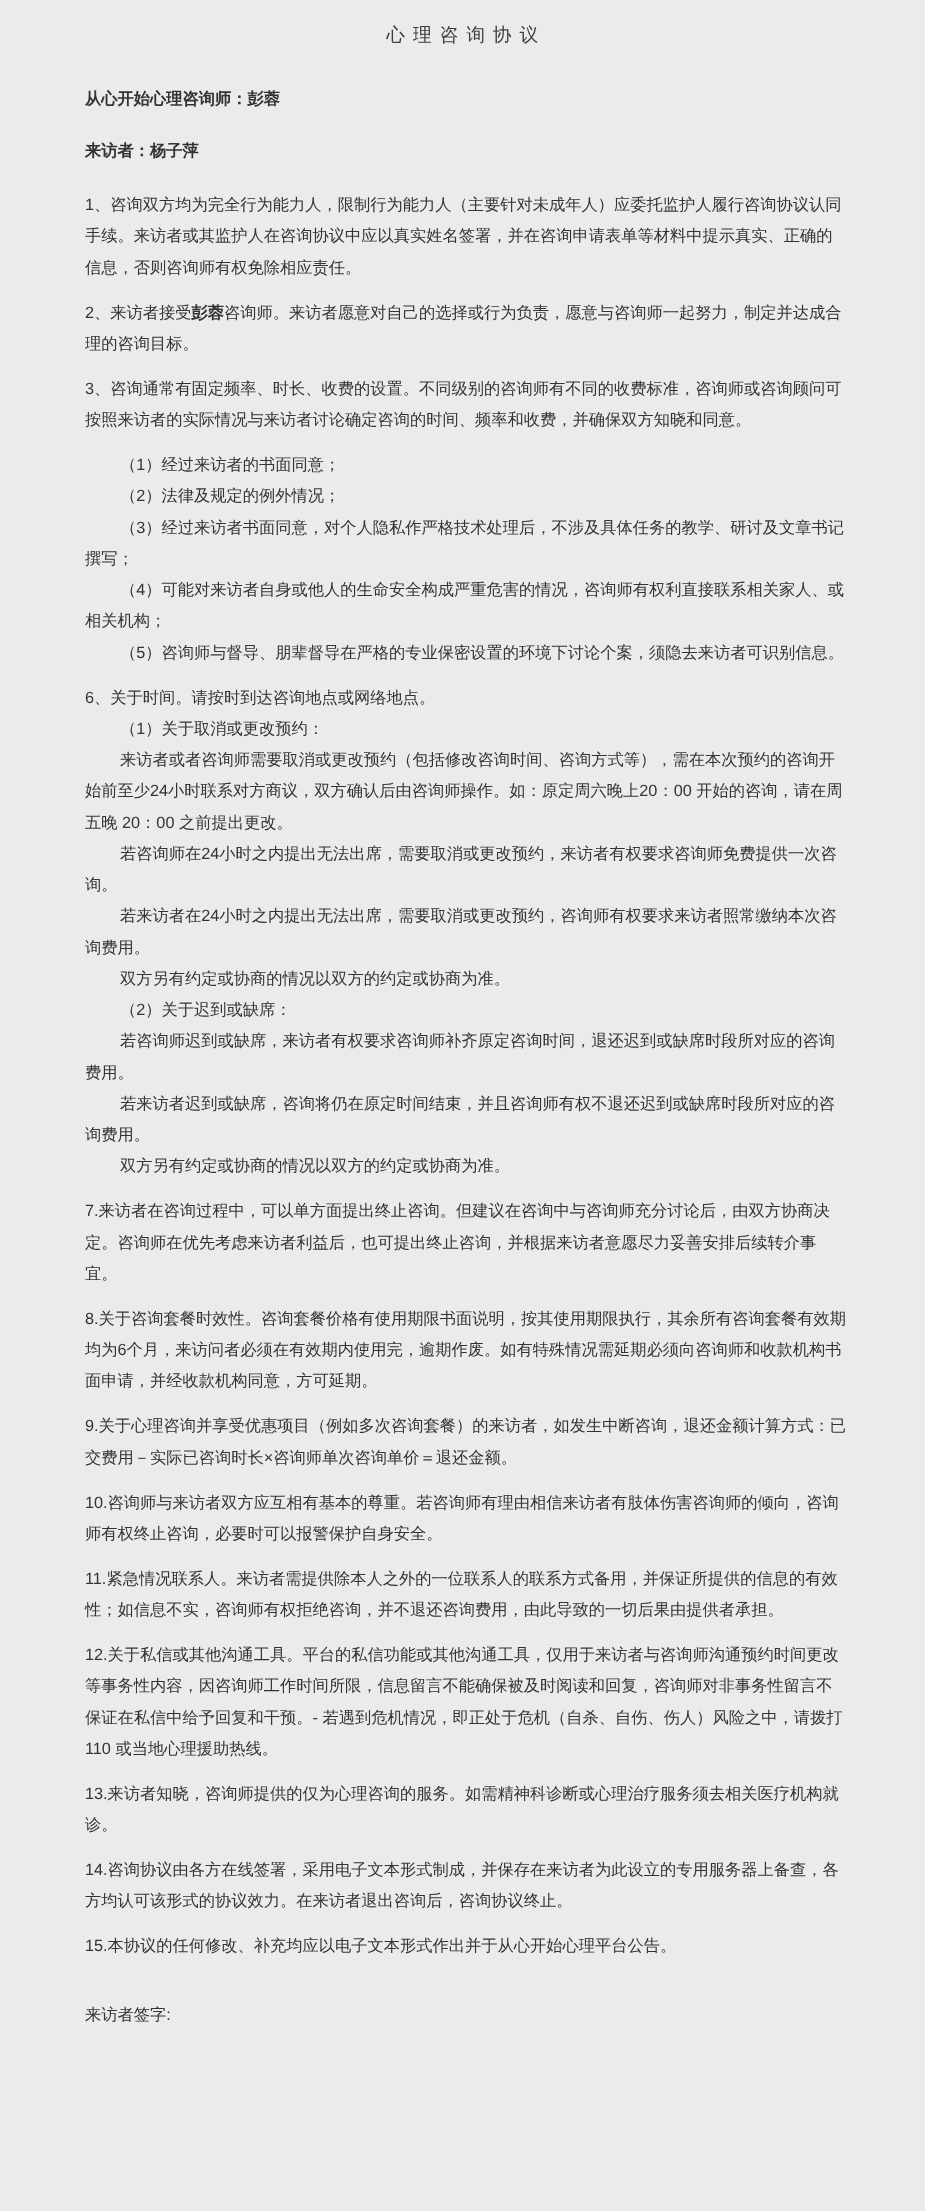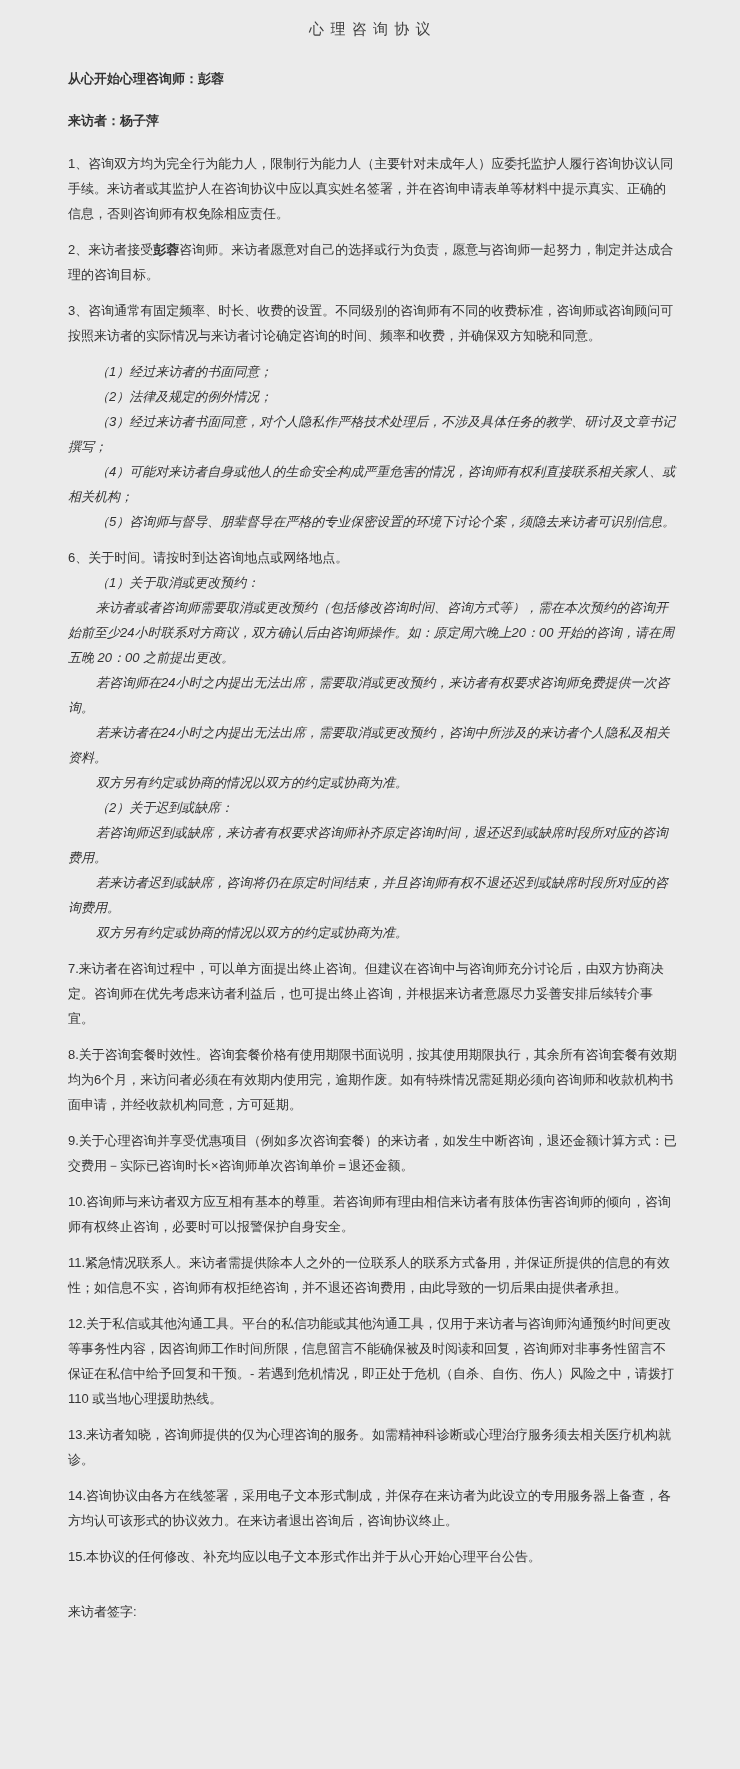--- a/index.html
+++ b/index.html
@@ -19,21 +19,21 @@
   .title{
     font-size:15px;
     font-weight:400;
     letter-spacing:0.42em;
     text-align:center;
     color:#3d3d3d;
     margin:6px 0 26px 0;
   }
   .bold-line{font-weight:bold;margin:0 0 17px 0;font-family:Liberation Mono, monospace;}
   .clause{margin:4px 0 11px 0;}
-  .sub,.subpara{text-indent:28px;font-style:italic;}
+  .sub,.subpara{text-indent:28px;}
   .sig-label{margin:30px 0 0 0;}
 </style>
 </head>
 <body>
 
 <div class="page">
 
   <h1 class="title">心理咨询协议</h1>
 
   <p class="bold-line">从心开始心理咨询师：彭蓉</p>
@@ -52,21 +52,21 @@
     <div class="sub">（3）经过来访者书面同意，对个人隐私作严格技术处理后，不涉及具体任务的教学、研讨及文章书记撰写；</div>
     <div class="sub">（4）可能对来访者自身或他人的生命安全构成严重危害的情况，咨询师有权利直接联系相关家人、或相关机构；</div>
     <div class="sub">（5）咨询师与督导、朋辈督导在严格的专业保密设置的环境下讨论个案，须隐去来访者可识别信息。</div>
   </div>
 
   <div class="clause">
     <div>6、关于时间。请按时到达咨询地点或网络地点。</div>
     <div class="sub">（1）关于取消或更改预约：</div>
     <div class="subpara">来访者或者咨询师需要取消或更改预约（包括修改咨询时间、咨询方式等），需在本次预约的咨询开始前至少24小时联系对方商议，双方确认后由咨询师操作。如：原定周六晚上20：00 开始的咨询，请在周五晚 20：00 之前提出更改。</div>
     <div class="sub">若咨询师在24小时之内提出无法出席，需要取消或更改预约，来访者有权要求咨询师免费提供一次咨询。</div>
-    <div class="sub">若来访者在24小时之内提出无法出席，需要取消或更改预约，咨询中所涉及的来访者个人隐私及相关资料。</div>
+    <div class="sub">若来访者在24小时之内提出无法出席，需要取消或更改预约，咨询师有权要求来访者照常缴纳本次咨询费用。</div>
     <div class="sub">双方另有约定或协商的情况以双方的约定或协商为准。</div>
     <div class="sub">（2）关于迟到或缺席：</div>
     <div class="sub">若咨询师迟到或缺席，来访者有权要求咨询师补齐原定咨询时间，退还迟到或缺席时段所对应的咨询费用。</div>
     <div class="sub">若来访者迟到或缺席，咨询将仍在原定时间结束，并且咨询师有权不退还迟到或缺席时段所对应的咨询费用。</div>
     <div class="sub">双方另有约定或协商的情况以双方的约定或协商为准。</div>
   </div>
 
   <p class="clause">7.来访者在咨询过程中，可以单方面提出终止咨询。但建议在咨询中与咨询师充分讨论后，由双方协商决定。咨询师在优先考虑来访者利益后，也可提出终止咨询，并根据来访者意愿尽力妥善安排后续转介事宜。</p>
   <p class="clause">8.关于咨询套餐时效性。咨询套餐价格有使用期限书面说明，按其使用期限执行，其余所有咨询套餐有效期均为6个月，来访问者必须在有效期内使用完，逾期作废。如有特殊情况需延期必须向咨询师和收款机构书面申请，并经收款机构同意，方可延期。</p>
   <p class="clause">9.关于心理咨询并享受优惠项目（例如多次咨询套餐）的来访者，如发生中断咨询，退还金额计算方式：已交费用－实际已咨询时长×咨询师单次咨询单价＝退还金额。</p>

